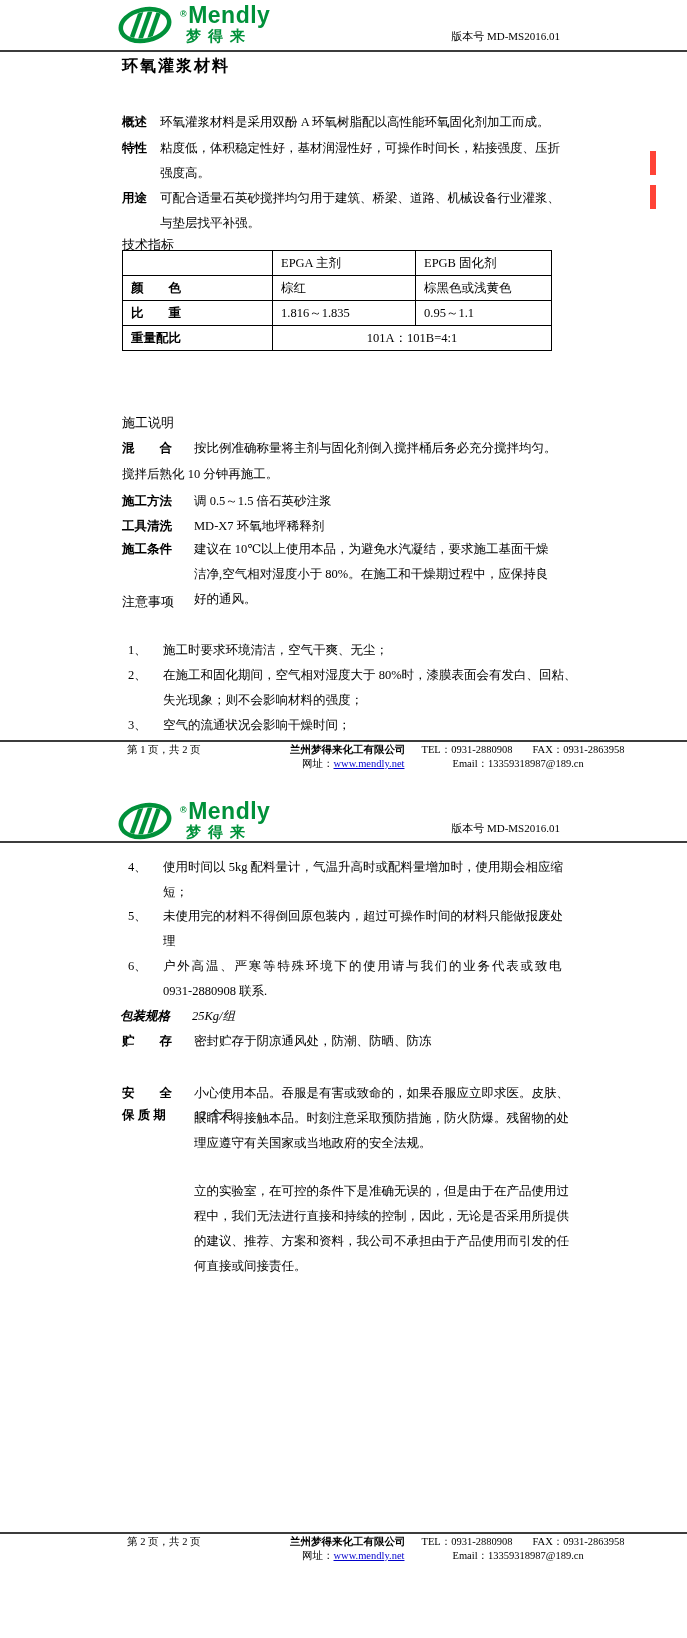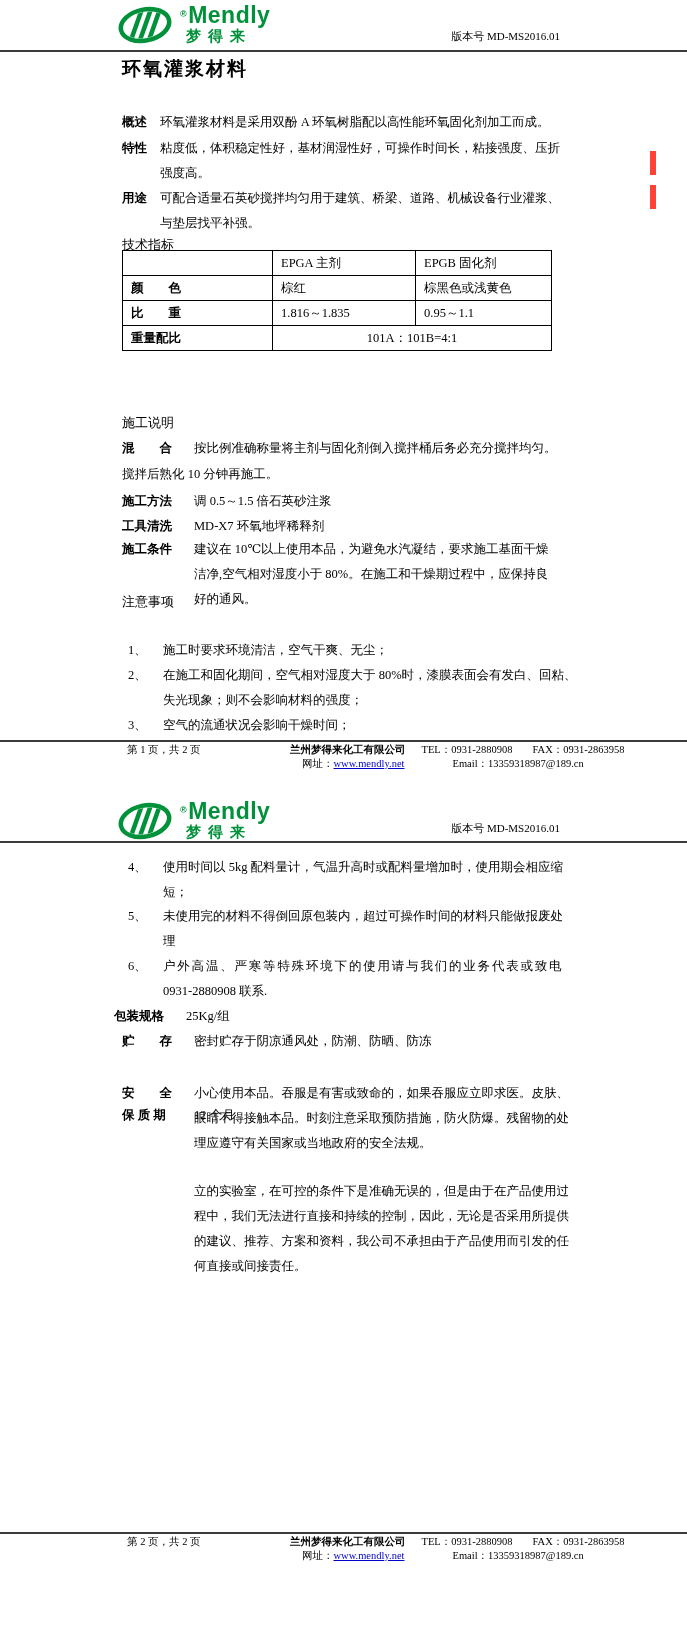--- a/index.html
+++ b/index.html
@@ -3,21 +3,21 @@
 <meta charset="utf-8">
 <style>
   html,body{margin:0;padding:0;background:#ffffff;}
   #doc{position:relative;width:687px;height:1638px;background:#fff;overflow:hidden;
        font-family:"Liberation Serif","DejaVu Serif",serif;color:#000;}
   .ln{position:absolute;font-size:12.5px;line-height:25px;height:25px;white-space:nowrap;}
   .lbl38{display:inline-block;width:38px;font-weight:bold;}
   .lbl72{display:inline-block;width:72px;font-weight:bold;}
   .num{display:inline-block;width:35px;}
   .hrline{position:absolute;left:0;right:0;border-top:2px solid #3c3c3c;height:0;}
-  .title{position:absolute;left:122px;font-size:19px;font-weight:bold;letter-spacing:2px;
+  .title{position:absolute;left:122px;font-size:16px;font-weight:bold;letter-spacing:2px;
          font-family:"Liberation Sans","DejaVu Sans",sans-serif;}
   .heading{position:absolute;left:122px;font-size:13px;font-weight:normal;line-height:25px;height:25px;}
   .version{position:absolute;font-size:11px;line-height:14px;white-space:nowrap;}
   
   .logo{position:absolute;left:118px;display:flex;align-items:flex-start;}
   .logo-text{margin-left:-4px;}
   .logo-en{font-family:"Liberation Sans","DejaVu Sans",sans-serif;font-weight:bold;
            font-size:23px;line-height:23px;color:#00913A;letter-spacing:0.5px;padding-left:8px;}
   .reg{font-size:9px;vertical-align:top;position:relative;top:-1px;margin-right:1px;color:#00913A;}
   .logo-cn{font-size:15px;font-weight:bold;color:#00913A;letter-spacing:7px;margin-left:14px;
@@ -152,21 +152,21 @@
   <div class="version" style="top:821px;right:127px;">版本号 MD-MS2016.01</div>
   <div class="hrline" style="top:841px;"></div>
 
   <div class="ln" style="left:128px;top:855px;"><span class="num">4、</span><span>使用时间以 5kg 配料量计，气温升高时或配料量增加时，使用期会相应缩</span></div>
   <div class="ln" style="left:163px;top:880px;">短；</div>
   <div class="ln" style="left:128px;top:904px;"><span class="num">5、</span><span>未使用完的材料不得倒回原包装内，超过可操作时间的材料只能做报废处</span></div>
   <div class="ln" style="left:163px;top:929px;">理</div>
   <div class="ln" style="left:128px;top:954px;"><span class="num">6、</span><span class="ls">户外高温、严寒等特殊环境下的使用请与我们的业务代表或致电</span></div>
   <div class="ln" style="left:163px;top:979px;">0931-2880908 联系.</div>
 
-  <div class="ln" style="left:114px;top:1004px;"><span class="lbl72">包装规格</span><span>25Kg/组</span></div>
+  <div class="ln" style="left:120px;top:1004px;font-style:italic;"><span class="lbl72">包装规格</span><span>25Kg/组</span></div>
   <div class="ln" style="left:122px;top:1029px;"><span class="lbl72">贮　　存</span><span>密封贮存于阴凉通风处，防潮、防晒、防冻</span></div>
   <div class="ln" style="left:122px;top:1055px;margin-top:48px;"><span class="lbl72">保 质 期</span><span>12 个月</span></div>
 
   <div class="ln" style="left:122px;top:1081px;"><span class="lbl72">安　　全</span><span>小心使用本品。吞服是有害或致命的，如果吞服应立即求医。皮肤、</span></div>
   <div class="ln" style="left:194px;top:1106px;">眼睛不得接触本品。时刻注意采取预防措施，防火防爆。残留物的处</div>
   <div class="ln" style="left:194px;top:1131px;">理应遵守有关国家或当地政府的安全法规。</div>
 
   <div class="ln" style="left:194px;top:1179px;">立的实验室，在可控的条件下是准确无误的，但是由于在产品使用过</div>
   <div class="ln" style="left:194px;top:1204px;">程中，我们无法进行直接和持续的控制，因此，无论是否采用所提供</div>
   <div class="ln" style="left:194px;top:1229px;">的建议、推荐、方案和资料，我公司不承担由于产品使用而引发的任</div>

